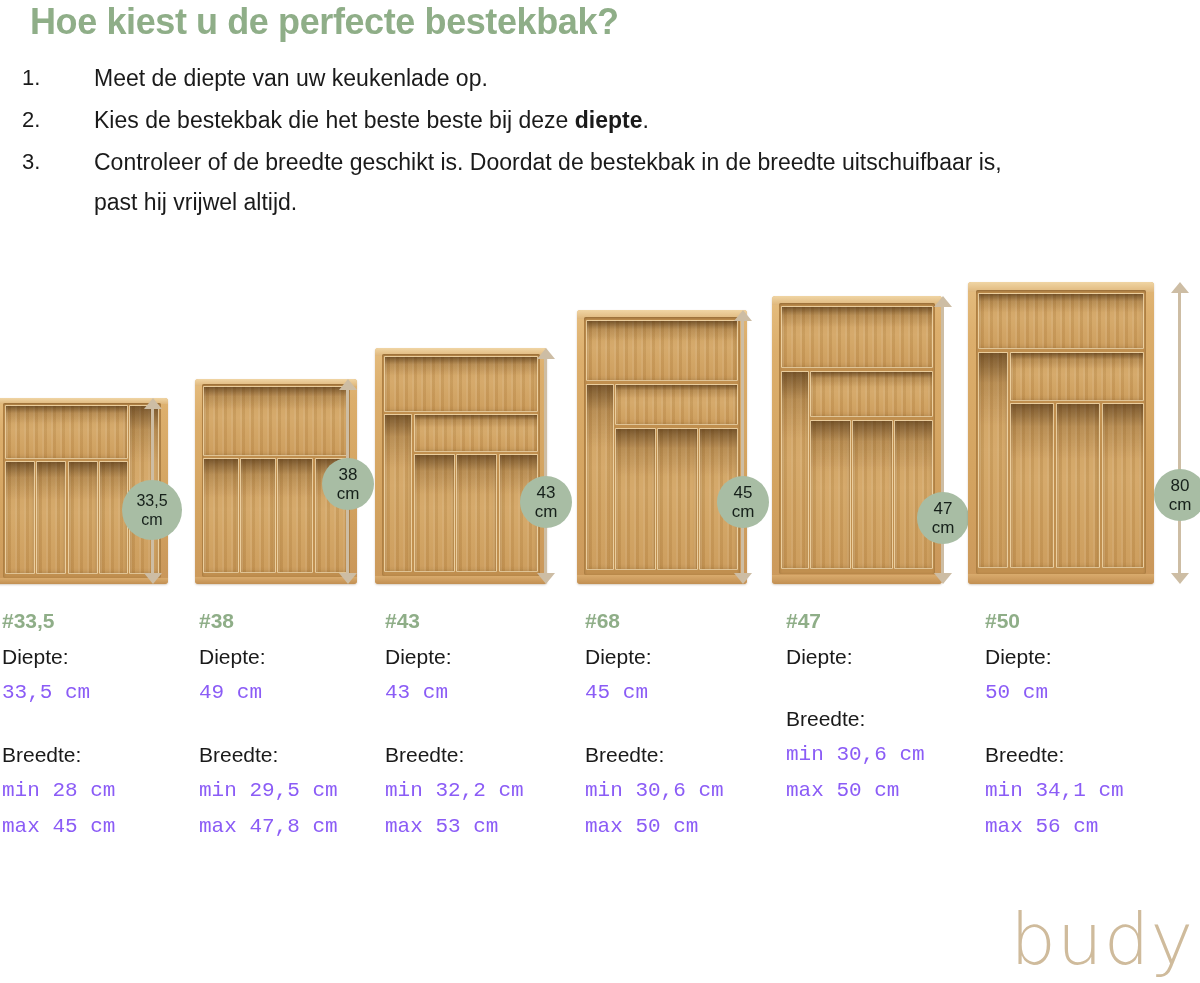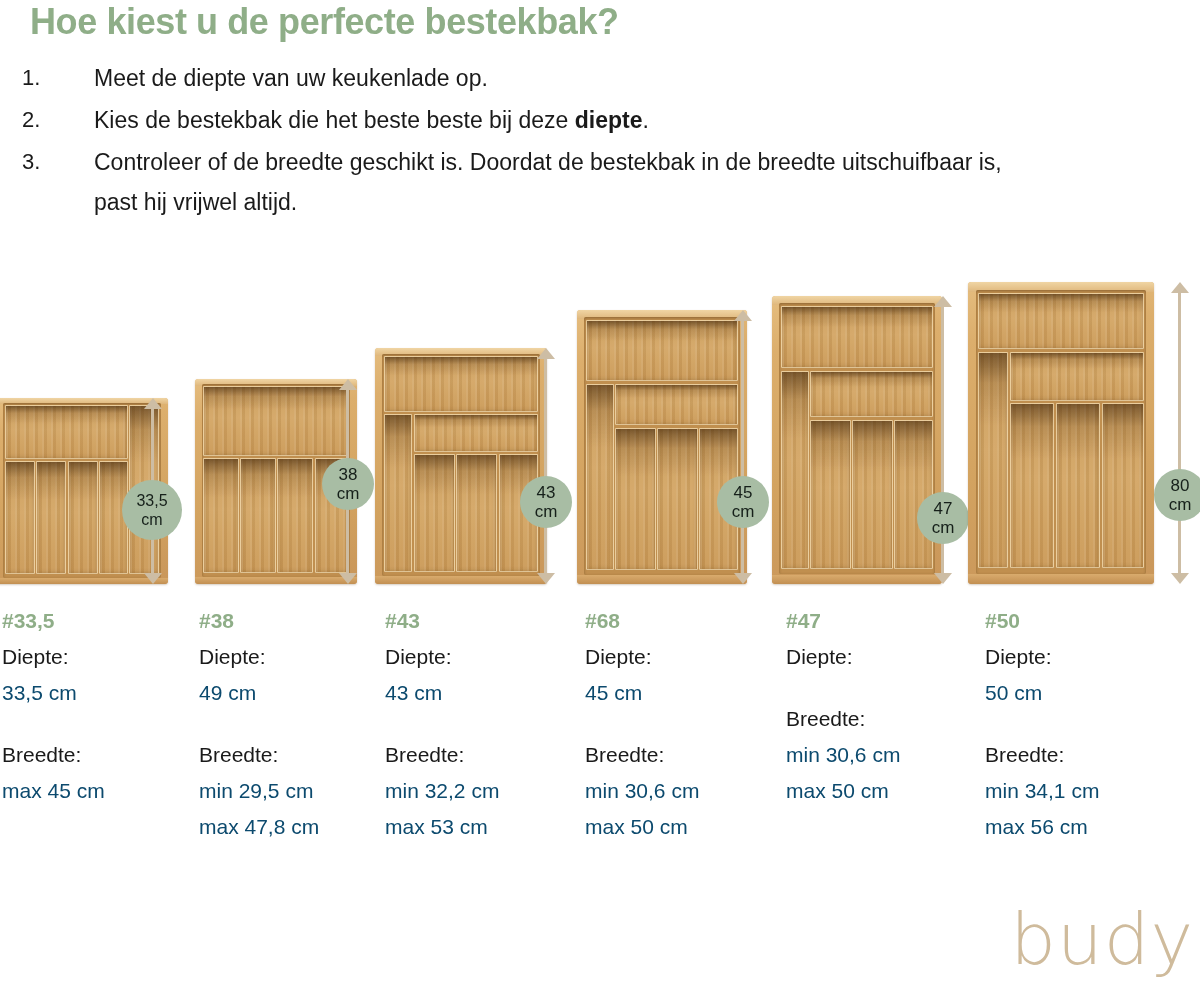--- a/index.html
+++ b/index.html
@@ -104,21 +104,21 @@
   }
   .dim-badge.wide { left: -18px; width: 60px; height: 60px; font-size: 16px; }
 
   
   .spec { position: absolute; top: 607px; }
   .spec-sku {
     font-size: 21px; font-weight: bold; color: #8fae88;
     line-height: 28px; margin-bottom: 4px;
   }
   .spec-label { font-size: 21px; line-height: 36px; color: #1a1a1a; }
-  .spec-value { font-size: 21px; line-height: 36px; color: #0c4a6e; }
+  .spec-value { font-size: 21px; line-height: 36px; color: #8b5cf6; font-family: Liberation Mono, monospace; }
   .spec-gap { height: 26px; }
 
   
   .logo {
     position: absolute; right: 6px; bottom: 8px;
     font-size: 72px; line-height: 72px;
     color: #cfbb9c; letter-spacing: 1px;
     font-family: "DejaVu Sans", sans-serif;
     font-weight: 300;
   }
@@ -168,20 +168,21 @@
         <span>33,5</span>
         <span>cm</span>
       </div>
     </div>
     <div class="spec" style="left:2px; width:185px;">
       <div class="spec-sku">#33,5</div>
       <div class="spec-label">Diepte:</div>
       <div class="spec-value">33,5 cm</div>
       <div class="spec-gap"></div>
       <div class="spec-label">Breedte:</div>
+      <div class="spec-value">min 28 cm</div>
       <div class="spec-value">max 45 cm</div>
     </div>
   </div>
 
   <div class="product">
     <div class="tray" style="left:195px; top:379px; width:162px; height:205px;">
       <div class="tray-frame">
         <div class="tray-lip"></div>
         <div class="tray-lip-bottom"></div>
         <div class="tray-inner">

